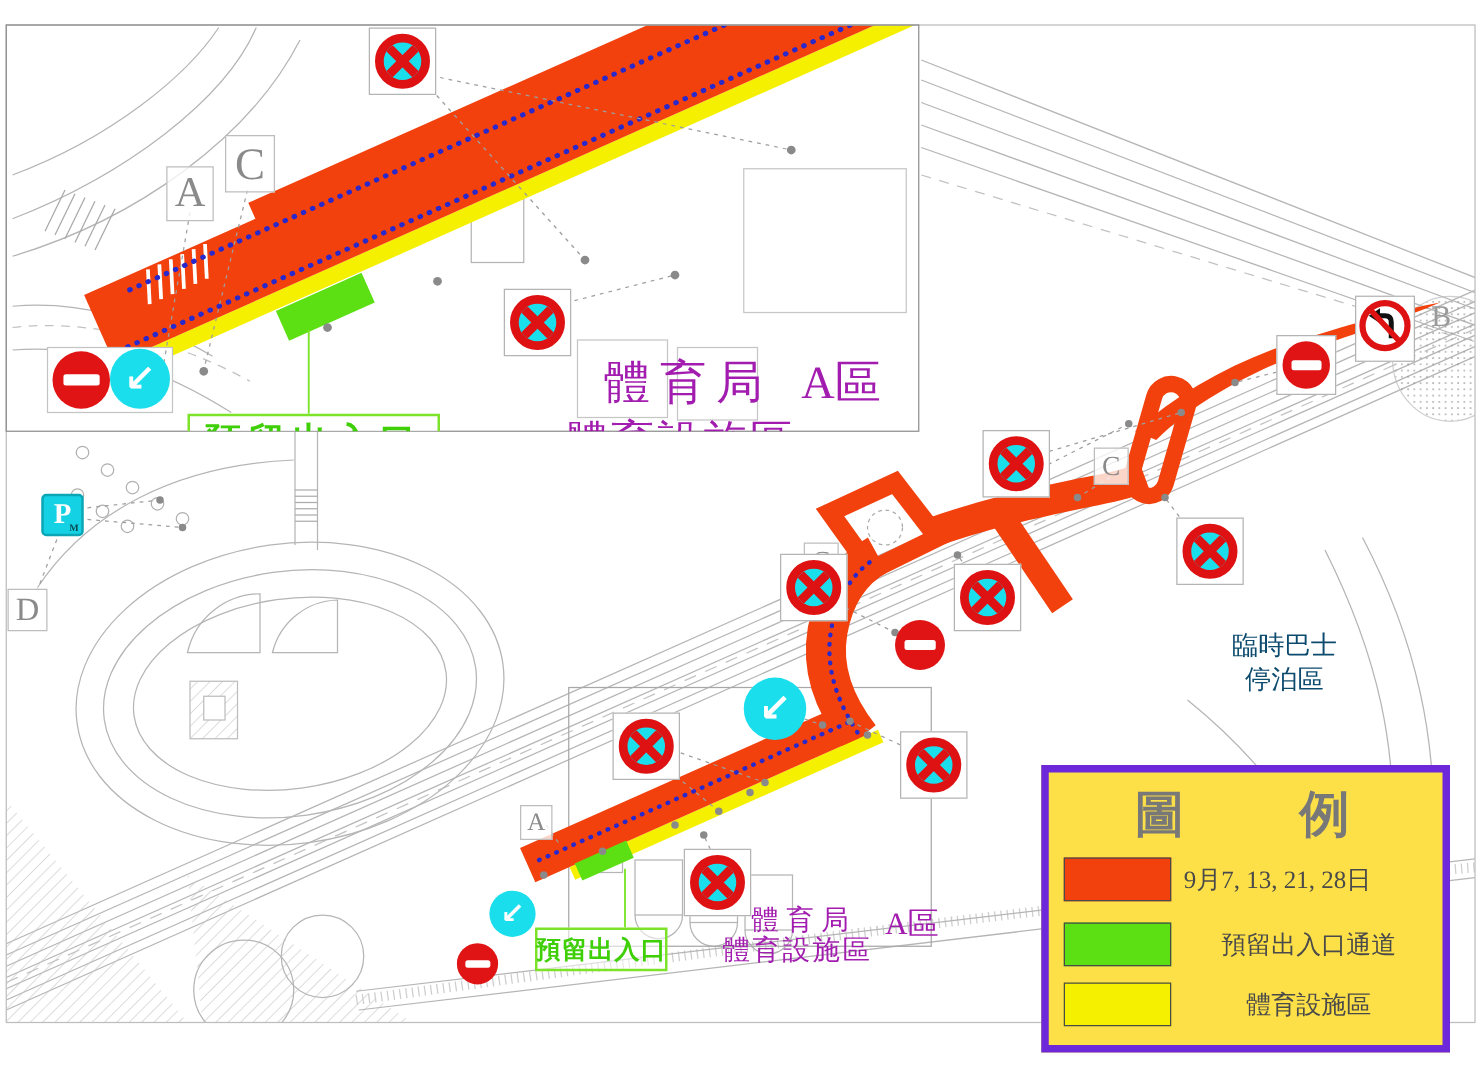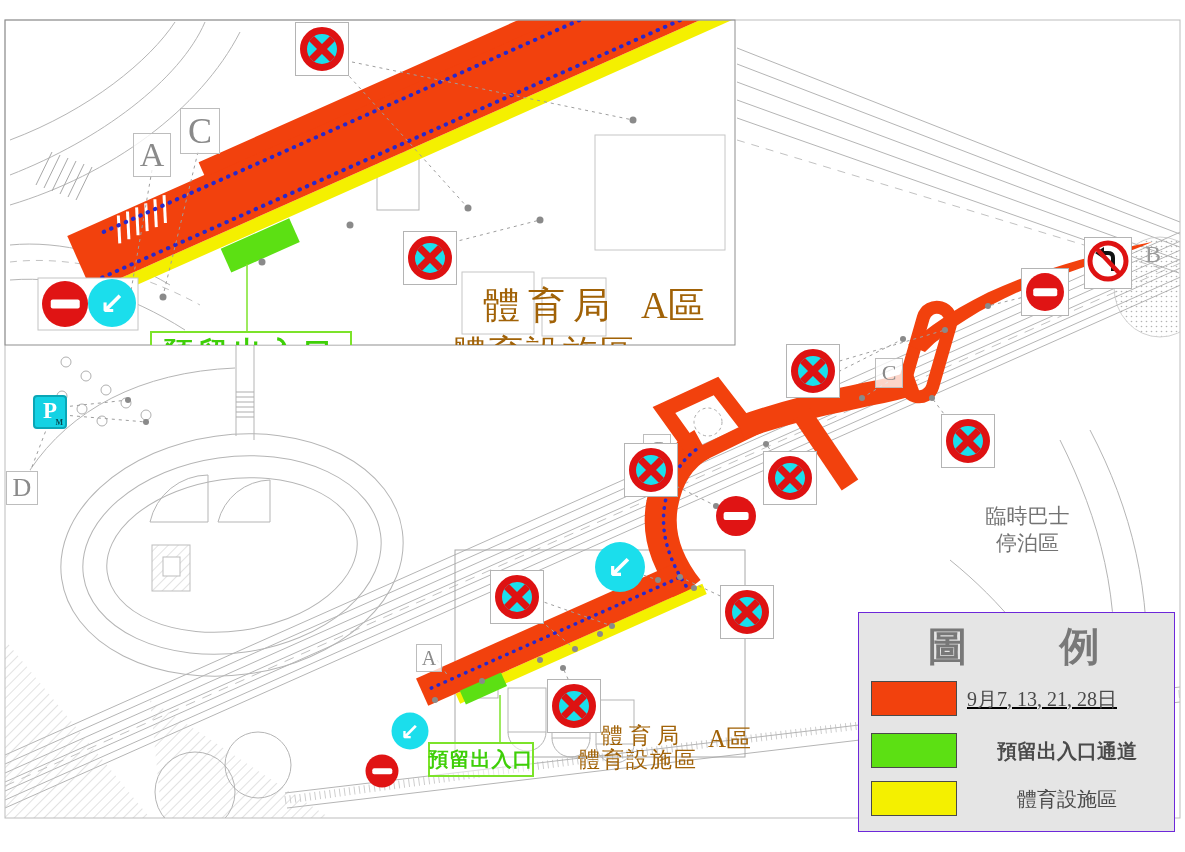--- a/index.html
+++ b/index.html
@@ -5,21 +5,21 @@
   html,body { margin:0; padding:0; background:#fff; }
   #canvas {
     position:relative; width:1185px; height:852px; background:#fff;
     font-family:"Liberation Serif", serif; overflow:hidden;
   }
   #bg-svg { position:absolute; left:0; top:0; }
   .layer { position:absolute; left:0; top:0; width:100%; height:100%; }
   #inset-layer { left:5px; top:20px; width:730px; height:325px; overflow:hidden; }
 
   
-  .maplabel { position:absolute; color:#a16207; white-space:nowrap; }
+  .maplabel { position:absolute; color:#a21caf; white-space:nowrap; }
   .gbox {
     position:absolute; border:2px solid #7ce32a; color:#3ecf07; font-weight:bold;
     background:rgba(255,255,255,.55); display:flex; align-items:center; justify-content:center;
     white-space:nowrap;
   }
   .marker {
     position:absolute; border:1px solid #bdbdbd; background:rgba(255,255,255,.78);
     color:#8a8a8a; text-align:center; font-family:"Liberation Serif", serif;
   }
   .marker.plain { border:none; background:transparent; }
@@ -48,22 +48,22 @@
   }
   .psign {
     position:absolute; width:30px; height:30px; background:#14d2e4; border:2px solid #0aa6b6;
     border-radius:4px; color:#fff; font-weight:bold; font-size:23px; line-height:28px;
     text-align:center; z-index:5;
   }
   .psub { position:absolute; right:2px; bottom:0px; font-size:8px; color:#084a52; line-height:8px; }
 
   
   #legend {
-    position:absolute; left:858px; top:612px; width:315px; height:218px;
-    background:#e5e5e5; border:1px solid #6d28d9; z-index:8;
+    position:absolute; left:833px; top:612px; width:315px; height:218px;
+    background:#fde047; border:6px solid #6d28d9; z-index:8;
   }
   #legend .title {
     text-align:center; font-size:40px; color:#787878; letter-spacing:26px;
     margin-top:6px; margin-left:20px; font-weight:bold;
   }
   .legend-row { position:absolute; left:12px; display:flex; align-items:center; }
   .swatch { width:84px; height:33px; border:1px solid #4a4a4a; flex:none; }
   .legend-label { margin-left:10px; font-size:20px; color:#4a4a4a; line-height:22px; white-space:nowrap; }
   .legend-label.center { width:200px; text-align:center; }
 </style>
@@ -325,21 +325,21 @@
     <div class="marker" style="left:643px;top:434px;width:26px;height:28px;font-size:22px;line-height:28px;">C</div>
     <div class="marker" style="left:416px;top:644px;width:24px;height:26px;font-size:20px;line-height:26px;">A</div>
     <div class="marker" style="left:6px;top:471px;width:30px;height:32px;font-size:26px;line-height:32px;">D</div>
     <div class="marker plain" style="left:1140px;top:240px;width:26px;height:28px;font-size:24px;line-height:28px;color:#9a9a9a;">B</div>
 
     <div class="psign" style="left:33px;top:395px;">
       <span>P</span>
       <span class="psub">M</span>
     </div>
 
-    <div class="maplabel" style="left:985px;top:503px;width:85px;text-align:center;font-size:21px;line-height:27px;white-space:normal;color:#737373;">
+    <div class="maplabel" style="left:985px;top:503px;width:85px;text-align:center;font-size:21px;line-height:27px;white-space:normal;color:#0c4a6e;">
       <div>臨時巴士</div>
       <div>停泊區</div>
     </div>
     <div class="maplabel" style="left:601px;top:721px;font-size:22px;letter-spacing:6px;">體育局</div>
     <div class="maplabel" style="left:578px;top:745px;font-size:22px;letter-spacing:2px;">體育設施區</div>
     <div class="maplabel" style="left:708px;top:722px;font-size:25px;">A區</div>
 
     <div class="gbox" style="left:428px;top:742px;width:102px;height:31px;font-size:20px;letter-spacing:1px;">預留出入口</div>
 
     <div class="sign sign-box" style="left:813px;top:371px;">
@@ -378,27 +378,27 @@
         <circle cx="21" cy="21" r="18" fill="#fff" stroke="#de1212" stroke-width="5"></circle>
         <path d="M 26,31 L 26,18 Q 26,13 21,13 L 15,13" fill="none" stroke="#111" stroke-width="4"></path>
         <path d="M 17,7 L 8,13 L 17,19 Z" fill="#111"></path>
         <line x1="9" y1="8" x2="33" y2="34" stroke="#de1212" stroke-width="4.5"></line>
       </svg>
     </div>
   </div>
 
   <div id="legend">
     <div class="title">圖　例</div>
-    <div class="legend-row" style="top:68px;text-decoration:underline;">
+    <div class="legend-row" style="top:68px;">
       <span class="swatch" style="background: rgb(242, 65, 13);"></span>
       <div class="legend-label">
         <div>9月7, 13, 21, 28日</div>
       </div>
     </div>
-    <div class="legend-row" style="top:120px;font-weight:bold;">
+    <div class="legend-row" style="top:120px;">
       <span class="swatch" style="background: rgb(92, 224, 19);"></span>
       <div class="legend-label center">預留出入口通道</div>
     </div>
     <div class="legend-row" style="top:168px;">
       <span class="swatch" style="background: rgb(244, 240, 0);"></span>
       <div class="legend-label center">體育設施區</div>
     </div>
   </div>
 
 </div>

